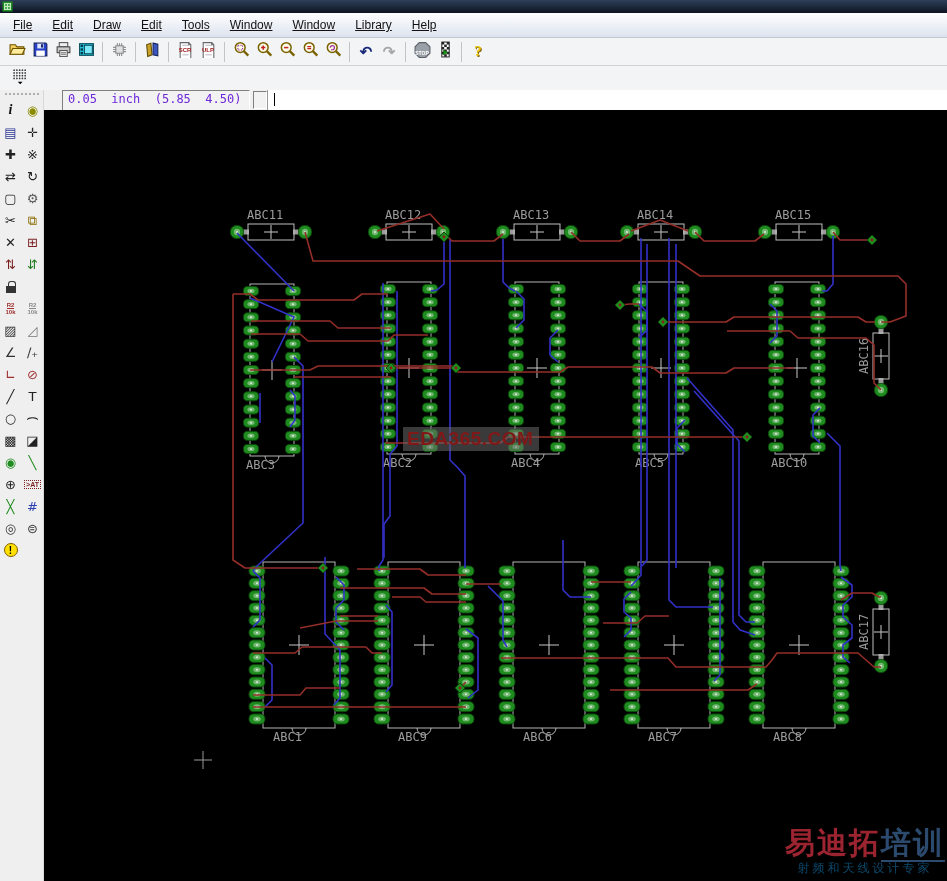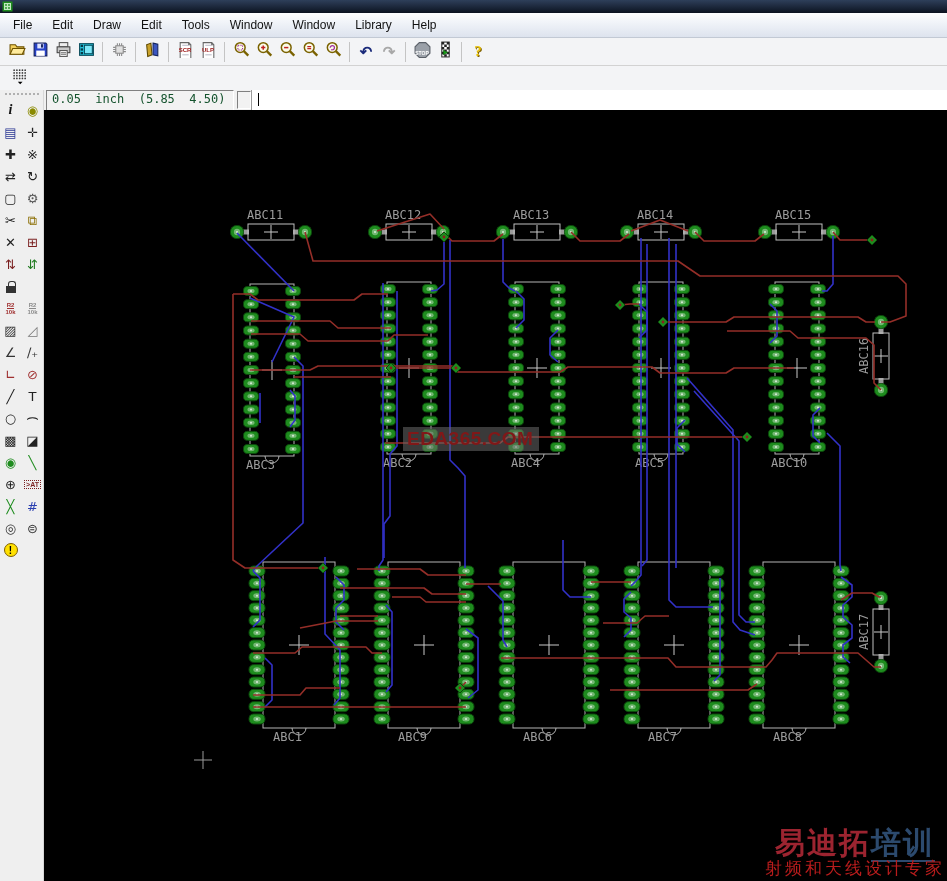--- a/index.html
+++ b/index.html
@@ -10,21 +10,21 @@
   #titlebar { position:absolute; left:0; top:0; width:947px; height:13px;
     background:linear-gradient(#2e3f5a,#0c1320); color:#fff;
     display:flex; align-items:center; gap:4px; padding-left:2px;
     font:bold 10px "Liberation Sans",sans-serif; }
   #titlebar svg { flex:0 0 auto; }
   #title-text { white-space:nowrap; letter-spacing:.2px; }
 
   
   #menubar { position:absolute; left:0; top:13px; width:947px; height:25px;
     background:linear-gradient(#fdfeff,#dde3ee); border-bottom:1px solid #c2c9d4;
-    display:flex; align-items:flex-start; padding-left:3px; font-size:12px; color:#111; }
+    display:flex; align-items:flex-start; padding-left:3px; font-size:12px; color:#111;text-decoration:underline; }
   .menu-item { padding:0 10px; line-height:24px; cursor:default; }
 
   
   #toolbar { position:absolute; left:0; top:38px; width:947px; height:28px;
     background:#f3f4f6; border-bottom:1px solid #d2d2d2;
     display:flex; align-items:center; padding-left:6px; gap:1px; }
   .tb-btn { width:22px; height:22px; position:relative;
     display:flex; align-items:center; justify-content:center; }
   .tb-btn svg { width:17px; height:17px; }
   .tb-sep { width:1px; height:20px; background:#c4c4c4; margin:0 4px; }
@@ -39,22 +39,22 @@
 
   
   #gridrow { position:absolute; left:0; top:66px; width:947px; height:24px;
     background:#f3f4f6; display:flex; align-items:center; padding-left:5px; }
   #grid-button { width:30px; height:20px; display:flex; align-items:center; justify-content:center; }
 
   
   #paramrow { position:absolute; left:44px; top:90px; width:903px; height:20px;
     background:#f0f0f0; display:flex; align-items:center; }
   .sunken { border:1px solid; border-color:#808080 #ffffff #ffffff #808080; background:#f2f2f2; }
-  #coord-box { margin-left:2px; width:188px; height:21px; padding:1px 5px;
-    font:12px "DejaVu Sans Mono",monospace; color:#14532d; white-space:pre; overflow:hidden; }
+  #coord-box { margin-left:18px; width:188px; height:21px; padding:1px 5px;
+    font:12px "DejaVu Sans Mono",monospace; color:#6d28d9; white-space:pre; overflow:hidden; }
   #coord-spacer { margin-left:3px; width:14px; height:18px; }
   #command-input { flex:1; height:20px; background:#fff; position:relative;
     border-left:1px solid #9a9a9a; }
   #command-caret { position:absolute; left:6px; top:3px; width:1px; height:13px; background:#000; }
 
   
   #sidebar { position:absolute; left:0; top:90px; width:44px; height:791px;
     background:#efefef; border-right:1px solid #d8d8d8; padding-top:3px; }
   #sidebar-grip { width:34px; margin:0 auto 3px auto; border-top:2px dotted #b0b0b0; height:3px; }
   .sb-row { display:flex; justify-content:center; gap:3px; height:22px; align-items:center; }
@@ -79,21 +79,21 @@
 
   
   #watermark-center { position:absolute; left:403px; top:427px; width:136px; height:24px;
     background:rgba(105,105,105,.55); color:#801818; font:bold 19px "Liberation Sans",sans-serif;
     line-height:24px; padding-left:4px; letter-spacing:.5px; z-index:5; }
   #watermark-footer { position:absolute; right:2px; bottom:3px; text-align:center; z-index:5;
     font-family:"DejaVu Sans",sans-serif; }
   #wm-line1 { font-size:30px; line-height:32px; font-weight:bold; letter-spacing:2px; white-space:nowrap; }
   #wm-line1 .wm-red { color:#9c2430; }
   #wm-line1 .wm-blue { color:#2c4a6e; border-bottom:2px solid #2c4a6e; }
-  #wm-line2 { font-size:17px; line-height:19px; color:#b91c1c; letter-spacing:3px; white-space:nowrap; }
+  #wm-line2 { font-size:12px; line-height:19px; color:#0c4a6e; letter-spacing:3px; white-space:nowrap; }
 </style>
 </head>
 <body>
 
 <div id="titlebar">
   <svg width="11" height="11" viewBox="0 0 11 11">
     <rect x="0.5" y="0.5" width="10" height="10" fill="#1e8c1e" stroke="#titulo" stroke-width="0"></rect>
     <rect x="2" y="2" width="7" height="7" fill="#bfe8bf"></rect>
     <circle cx="4" cy="4" r="0.9" fill="#1e8c1e"></circle>
       <circle cx="7" cy="4" r="0.9" fill="#1e8c1e"></circle>

